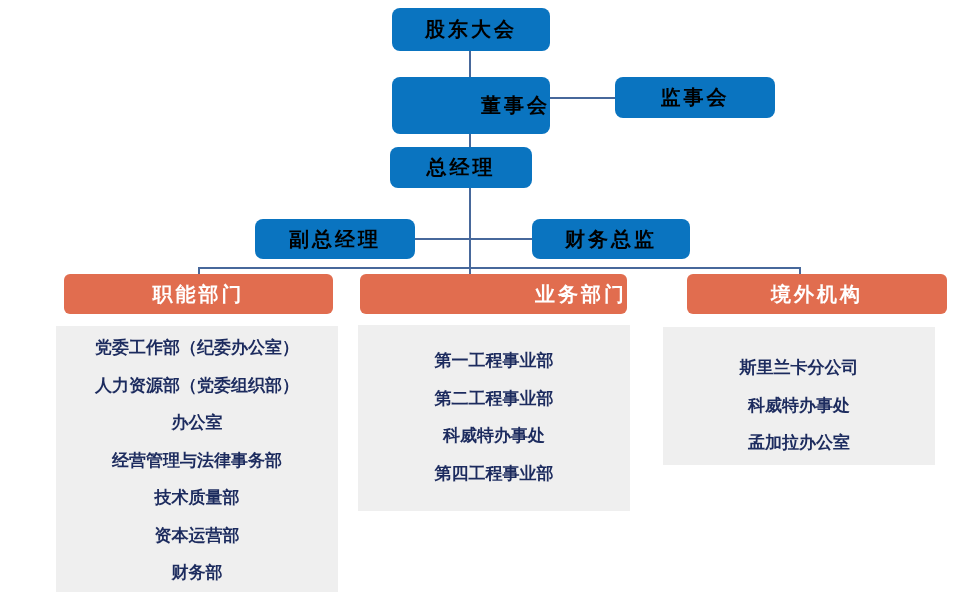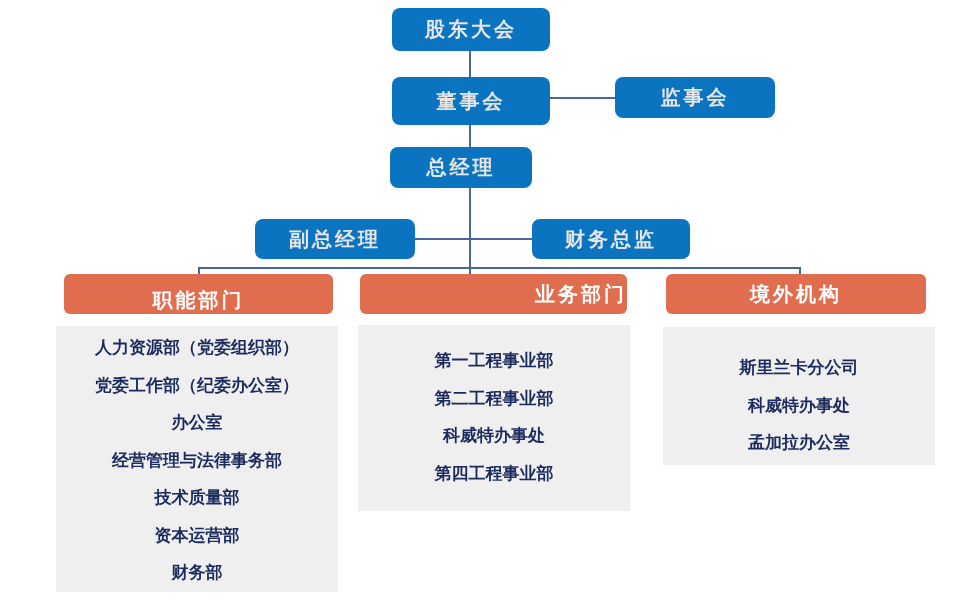--- a/index.html
+++ b/index.html
@@ -3,38 +3,38 @@
 <meta charset="utf-8">
 <style>
   html,body{margin:0;padding:0;background:#ffffff;}
   .stage{
     position:relative;width:960px;height:600px;background:#ffffff;overflow:hidden;
     font-family:"Liberation Sans","DejaVu Sans",sans-serif;
   }
   
   .node{
     position:absolute;display:flex;align-items:center;justify-content:center;
-    background:#0a74c0;color:#e5e5e5;font-weight:bold;font-size:20px;
+    background:#0a74c0;color:#000000;font-weight:bold;font-size:20px;
     letter-spacing:3px;border-radius:8px;white-space:nowrap;
   }
   .n-shareholders{left:392px;top:8px;width:158px;height:43px;}
-  .n-board{left:392px;top:77px;width:158px;height:48px;}
+  .n-board{left:392px;top:77px;width:158px;height:57px;justify-content:flex-end;}
   .n-supervisory{left:615px;top:77px;width:160px;height:41px;}
   .n-gm{left:390px;top:147px;width:142px;height:41px;}
   .n-deputy{left:255px;top:219px;width:160px;height:40px;}
   .n-cfo{left:532px;top:219px;width:158px;height:40px;}
   
   .sec-header{
     position:absolute;display:flex;align-items:center;justify-content:center;
     background:#e16d4f;color:#ffffff;font-weight:bold;font-size:20px;
     letter-spacing:3px;border-radius:6px;white-space:nowrap;height:40px;top:274px;
   }
-  .h-a{left:64px;width:269px;align-items:flex-end;}
+  .h-a{left:64px;width:269px;}
   .h-b{left:360px;width:267px;justify-content:flex-end;}
-  .h-c{left:666px;width:260px;}
+  .h-c{left:687px;width:260px;}
   
   .panel{
     position:absolute;background:#efefef;color:#1c2b5e;
     font-weight:bold;font-size:17px;text-align:center;
   }
   .p-a{left:56px;top:326px;width:282px;height:266px;padding-top:3px;box-sizing:border-box;}
   .p-b{left:358px;top:325px;width:272px;height:186px;padding-top:17px;box-sizing:border-box;text-align:center;}
   .p-c{left:663px;top:327px;width:272px;height:138px;padding-top:22px;box-sizing:border-box;}
   .panel .item{line-height:37.5px;height:37.5px;white-space:nowrap;}
   
@@ -87,22 +87,22 @@
     <span>职能部门</span>
   </div>
   <div class="sec-header h-b">
     <span>业务部门</span>
   </div>
   <div class="sec-header h-c">
     <span>境外机构</span>
   </div>
 
   <div class="panel p-a">
+    <div class="item">党委工作部（纪委办公室）</div>
     <div class="item">人力资源部（党委组织部）</div>
-    <div class="item">党委工作部（纪委办公室）</div>
     <div class="item">办公室</div>
     <div class="item">经营管理与法律事务部</div>
     <div class="item">技术质量部</div>
     <div class="item">资本运营部</div>
     <div class="item">财务部</div>
   </div>
 
   <div class="panel p-b">
     <div class="item">第一工程事业部</div>
     <div class="item">第二工程事业部</div>

